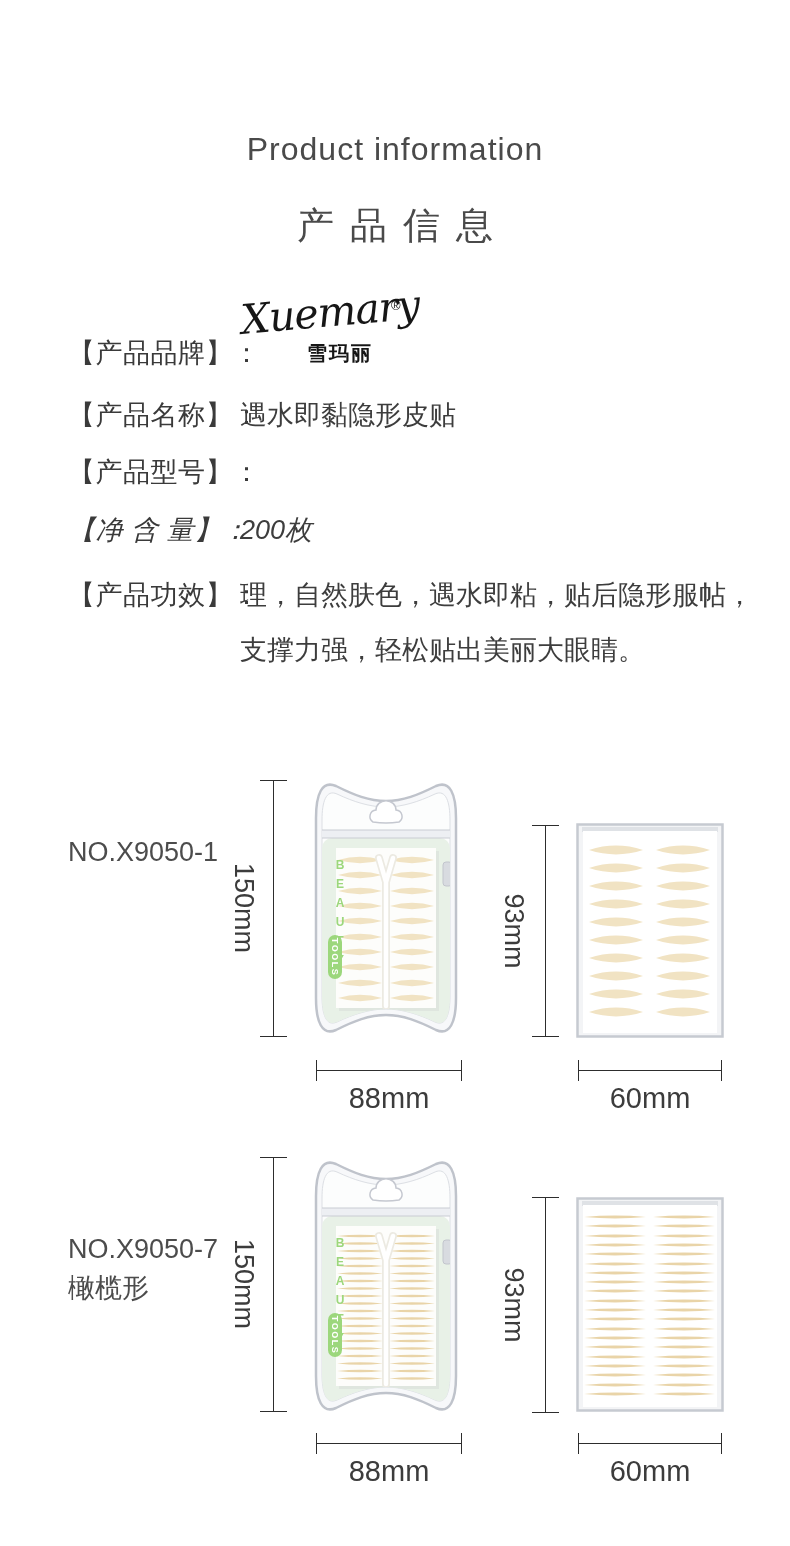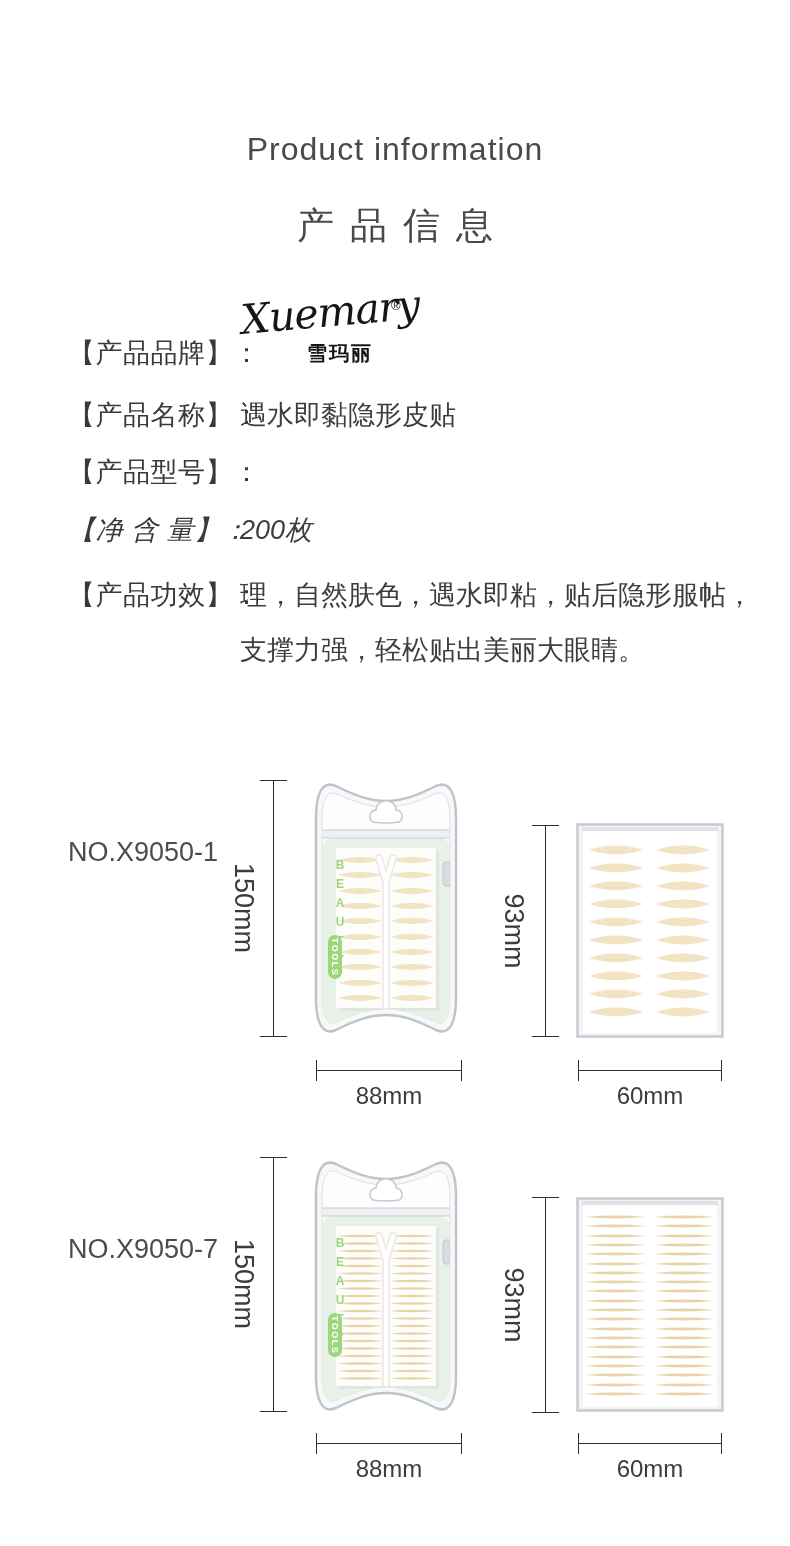--- a/index.html
+++ b/index.html
@@ -35,21 +35,21 @@
   .vdim{position:absolute;width:1px;background:#2d2d2d;}
   .vdim::before,.vdim::after{content:"";position:absolute;left:-13px;width:27px;height:1px;background:#2d2d2d;}
   .vdim::before{top:0;}
   .vdim::after{bottom:0;}
   .vlabel{position:absolute;font-size:27px;color:#3c3c3c;white-space:nowrap;
           transform:translate(-50%,-50%) rotate(90deg);}
   .hdim{position:absolute;height:1px;background:#2d2d2d;}
   .hdim::before,.hdim::after{content:"";position:absolute;top:-10px;width:1px;height:21px;background:#2d2d2d;}
   .hdim::before{left:0;}
   .hdim::after{right:0;}
-  .hlabel{position:absolute;font-size:24px;color:#3c3c3c;white-space:nowrap;transform:translateX(-50%);}
+  .hlabel{position:absolute;font-size:29px;color:#3c3c3c;white-space:nowrap;transform:translateX(-50%);}
 
   
   .pmodel{position:absolute;left:68px;font-size:27px;line-height:39px;color:#4c4c4c;white-space:nowrap;}
 
   
   .pkgwrap{position:absolute;width:160px;height:268px;}
   .sheetwrap{position:absolute;width:148px;height:215px;}
   .pkgwrap svg,.sheetwrap svg{display:block;width:100%;height:100%;}
 
   .pouch-outer{fill:#f7f8fa;stroke:#bfc3cb;stroke-width:2.5;}
@@ -237,20 +237,21 @@
     </svg>
   </div>
 
   <div class="hdim s1-hdim-pkg"></div>
   <div class="hlabel s1-hlabel-pkg">88mm</div>
   <div class="hdim s1-hdim-sheet"></div>
   <div class="hlabel s1-hlabel-sheet">60mm</div>
 
   <div class="pmodel s2-model">
     <div>NO.X9050-7</div>
+    <div>橄榄形</div>
   </div>
 
   <div class="vdim s2-vdim-pkg"></div>
   <div class="vlabel s2-vlabel-pkg">150mm</div>
 
   <div class="pkgwrap s2-pkg">
     <svg viewBox="0 0 160 268">
       <path class="pouch-outer" d="M10,44 C10,20 16,6 30,12 C48,21 63,27 80,27 C97,27 112,21 130,12 C144,6 150,20 150,44 L150,224 C150,248 144,262 130,256 C112,247 97,241 80,241 C63,241 48,247 30,256 C16,262 10,248 10,224 Z"></path>
       <path class="pouch-inner" d="M16,46 C16,28 20,15 31,20 C48,28 64,33 80,33 C96,33 112,28 129,20 C140,15 144,28 144,46 L144,222 C144,240 140,253 129,248 C112,240 96,235 80,235 C64,235 48,240 31,248 C20,253 16,240 16,222 Z"></path>
       <g clip-path="url(#pouchClip)">

